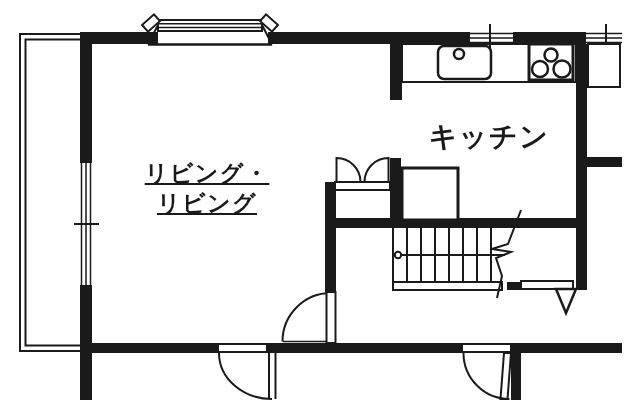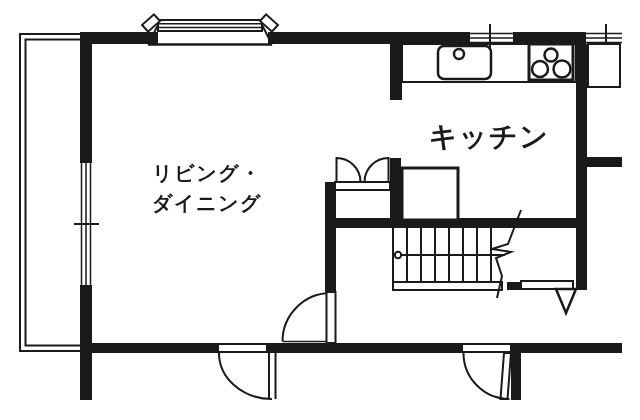--- a/index.html
+++ b/index.html
@@ -12,21 +12,21 @@
   .blk { fill:var(--ink); stroke:none; }
   .wht { fill:#ffffff; stroke:none; }
   .ln  { fill:none; stroke:var(--ink); }
   .ln1 { stroke-width:1.5; } .ln2 { stroke-width:2; }
   .ln25{ stroke-width:2.5; } .ln3 { stroke-width:3; }
   .wf  { fill:#ffffff; stroke:var(--ink); }
   .room-label {
     position:absolute; color:var(--ink); font-weight:bold;
     text-align:center; letter-spacing:1.5px; white-space:nowrap;
   }
-  #label-living  { left:87px;  top:158px; width:240px; font-size:20px; line-height:30px; }
+  #label-living  { left:87px;  top:158px; width:240px; font-size:23px; line-height:30px;text-decoration:underline; }
   #label-kitchen { left:369px; top:123px; width:240px; font-size:28px; line-height:28px; }
 </style>
 </head>
 <body>
 
 <div id="stage">
   <svg id="plan-svg" width="640" height="420" viewBox="0 0 640 420">
 
     <g>
       <path class="ln ln2" d="M80,34 H20 V351 H80"></path>
@@ -133,16 +133,16 @@
     </g>
     <g>
       <path class="ln ln1" d="M283,341.5 H326"></path>
       <path class="ln ln2" d="M331,293 A48.5,48.5 0 0 0 282.5,341.5"></path>
       <rect class="wf ln2" x="326.5" y="292" width="9" height="51"></rect>
     </g>
   </svg>
 
   <div class="room-label" id="label-living">
     <div>リビング・</div>
-    <div>ダイニング</div>
+    <div>リビング</div>
   </div>
   <div class="room-label" id="label-kitchen">キッチン</div>
 </div>
 
 </body></html>

